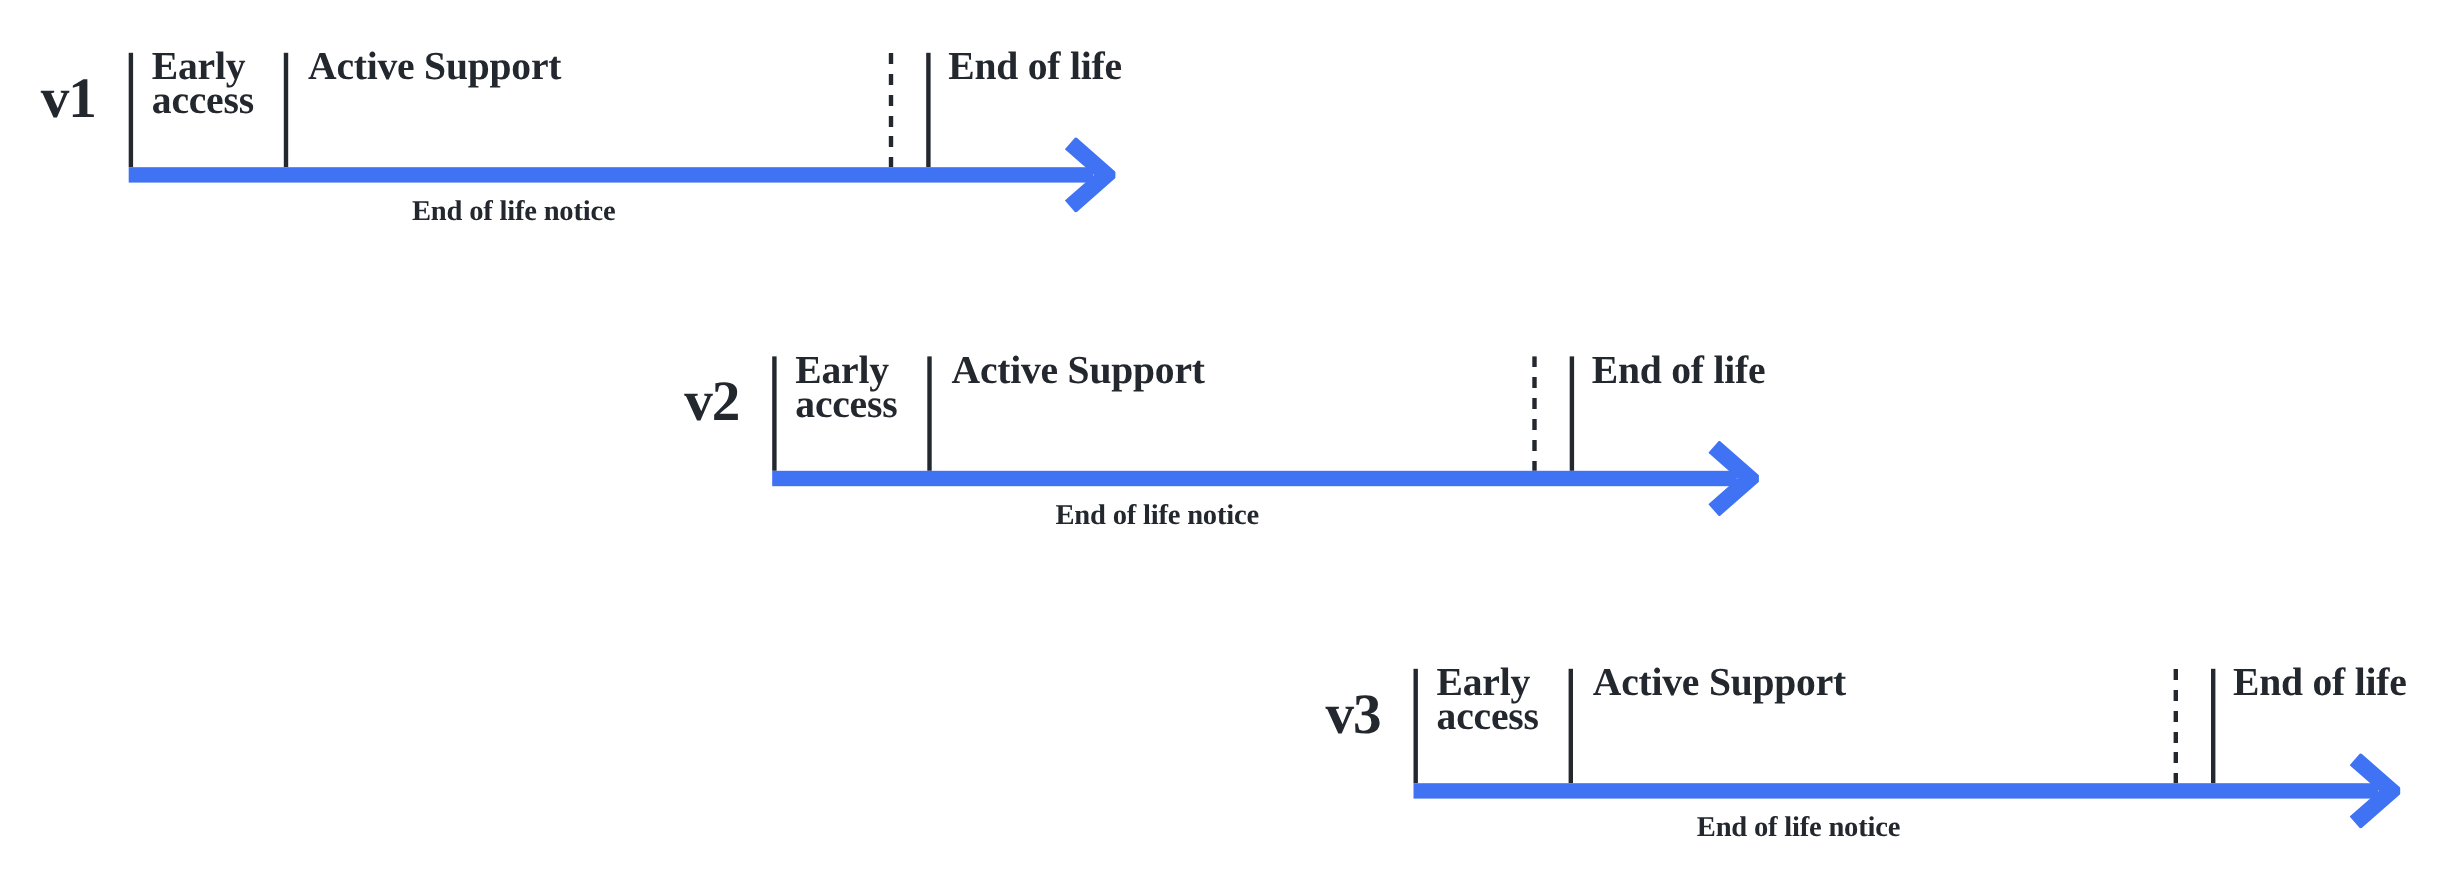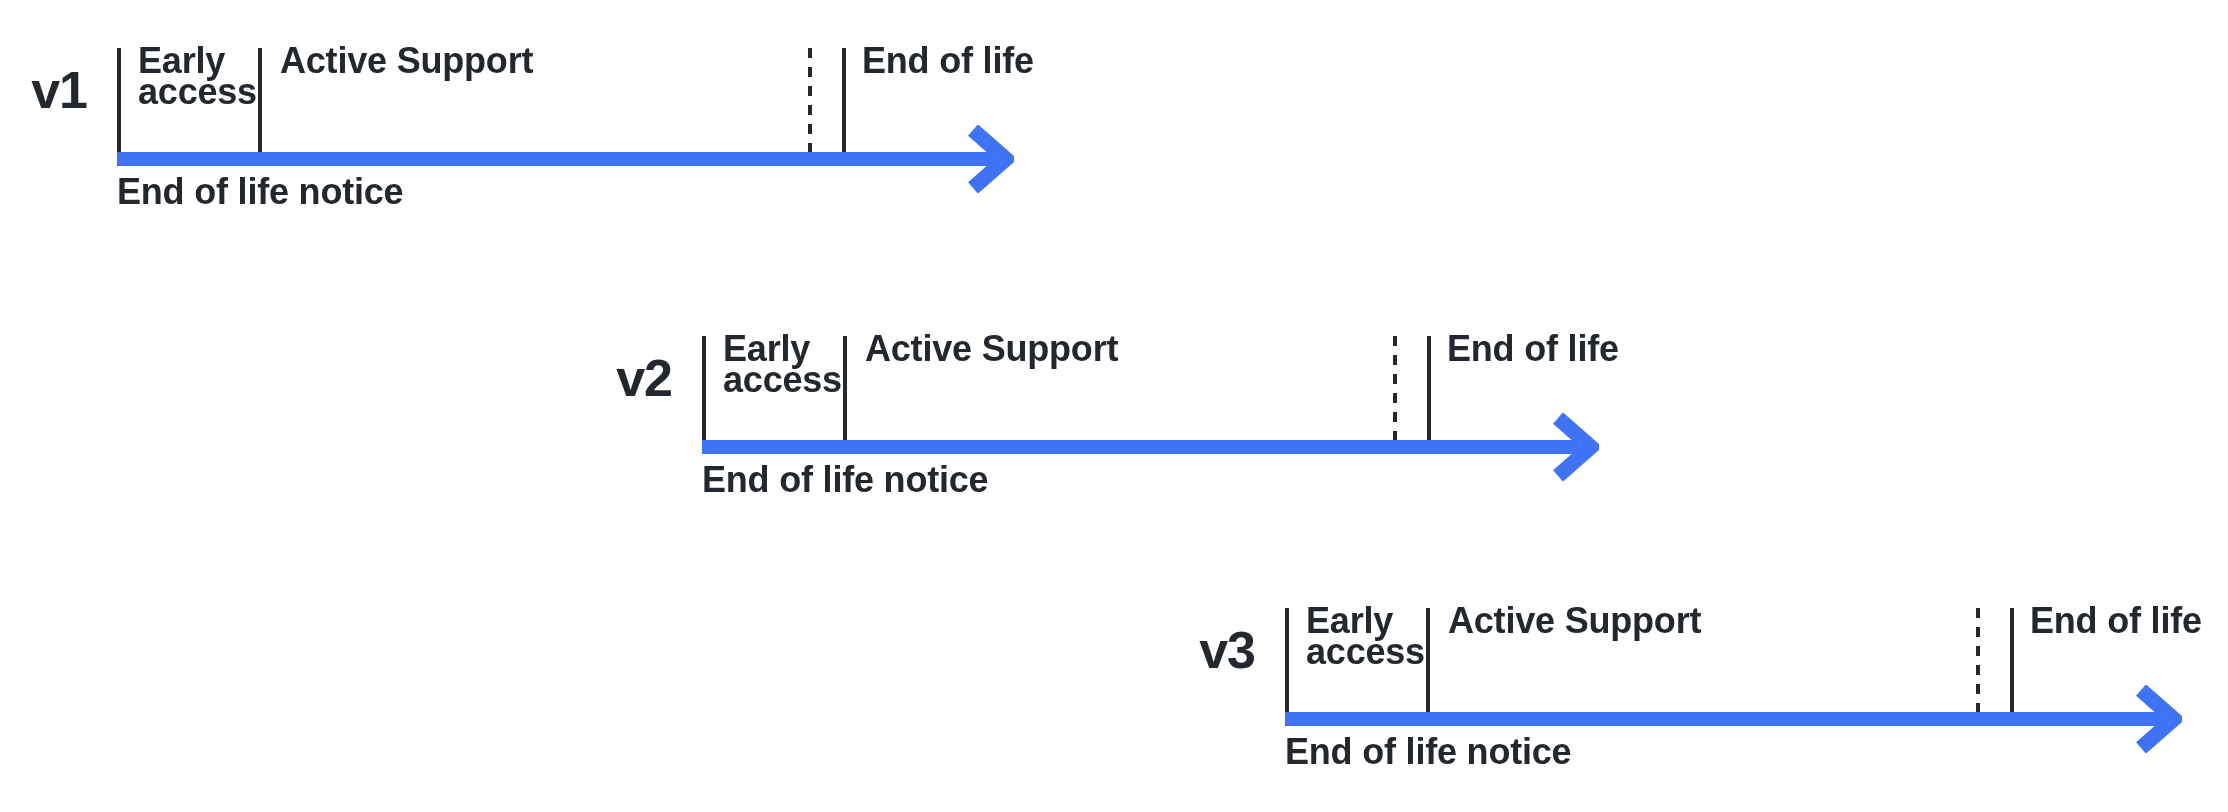--- a/index.html
+++ b/index.html
@@ -1,26 +1,26 @@
 <!DOCTYPE html>
 <html><head>
 <meta charset="utf-8">
 <style>
   html,body{margin:0;padding:0;background:#ffffff;}
   .canvas{
     position:relative;
     width:2228px;height:812px;
     background:#ffffff;
-    font-family:Liberation Sans, sans-serif;
+    font-family:Liberation Serif, serif;
     color:#23272E;
     overflow:hidden;
   }
   .timeline{position:absolute;width:900px;height:220px;}
   #tl-v1{left:117px;top:48px;}
-  #tl-v2{left:702px;top:336px;}
+  #tl-v2{left:702px;top:324px;}
   #tl-v3{left:1285px;top:608px;}
 
   .version{
     position:absolute;left:-145px;top:16px;width:115px;
     text-align:right;
     font-size:52px;font-weight:700;line-height:52px;
     letter-spacing:-1px;
   }
   .tick{position:absolute;top:0;width:4px;height:104px;background:#23272E;}
   .tick-start{left:0;}
@@ -36,22 +36,22 @@
   .phase{
     position:absolute;top:-3px;
     font-size:36px;font-weight:700;line-height:31px;
     letter-spacing:-0.2px;
   }
   .phase-early{left:21px;width:122px;}
   .phase-active{left:163px;white-space:nowrap;}
   .phase-eol{left:745px;white-space:nowrap;}
   .notice{
     position:absolute;left:0;top:128px;width:700px;
-    text-align:left;
-    font-size:36px;font-weight:700;line-height:31px;
+    text-align:center;
+    font-size:26px;font-weight:700;line-height:31px;
     letter-spacing:-0.2px;
   }
 </style>
 </head>
 <body>
 
 <div class="canvas">
 
   <div class="timeline" id="tl-v1">
     <div class="version">v1</div>

